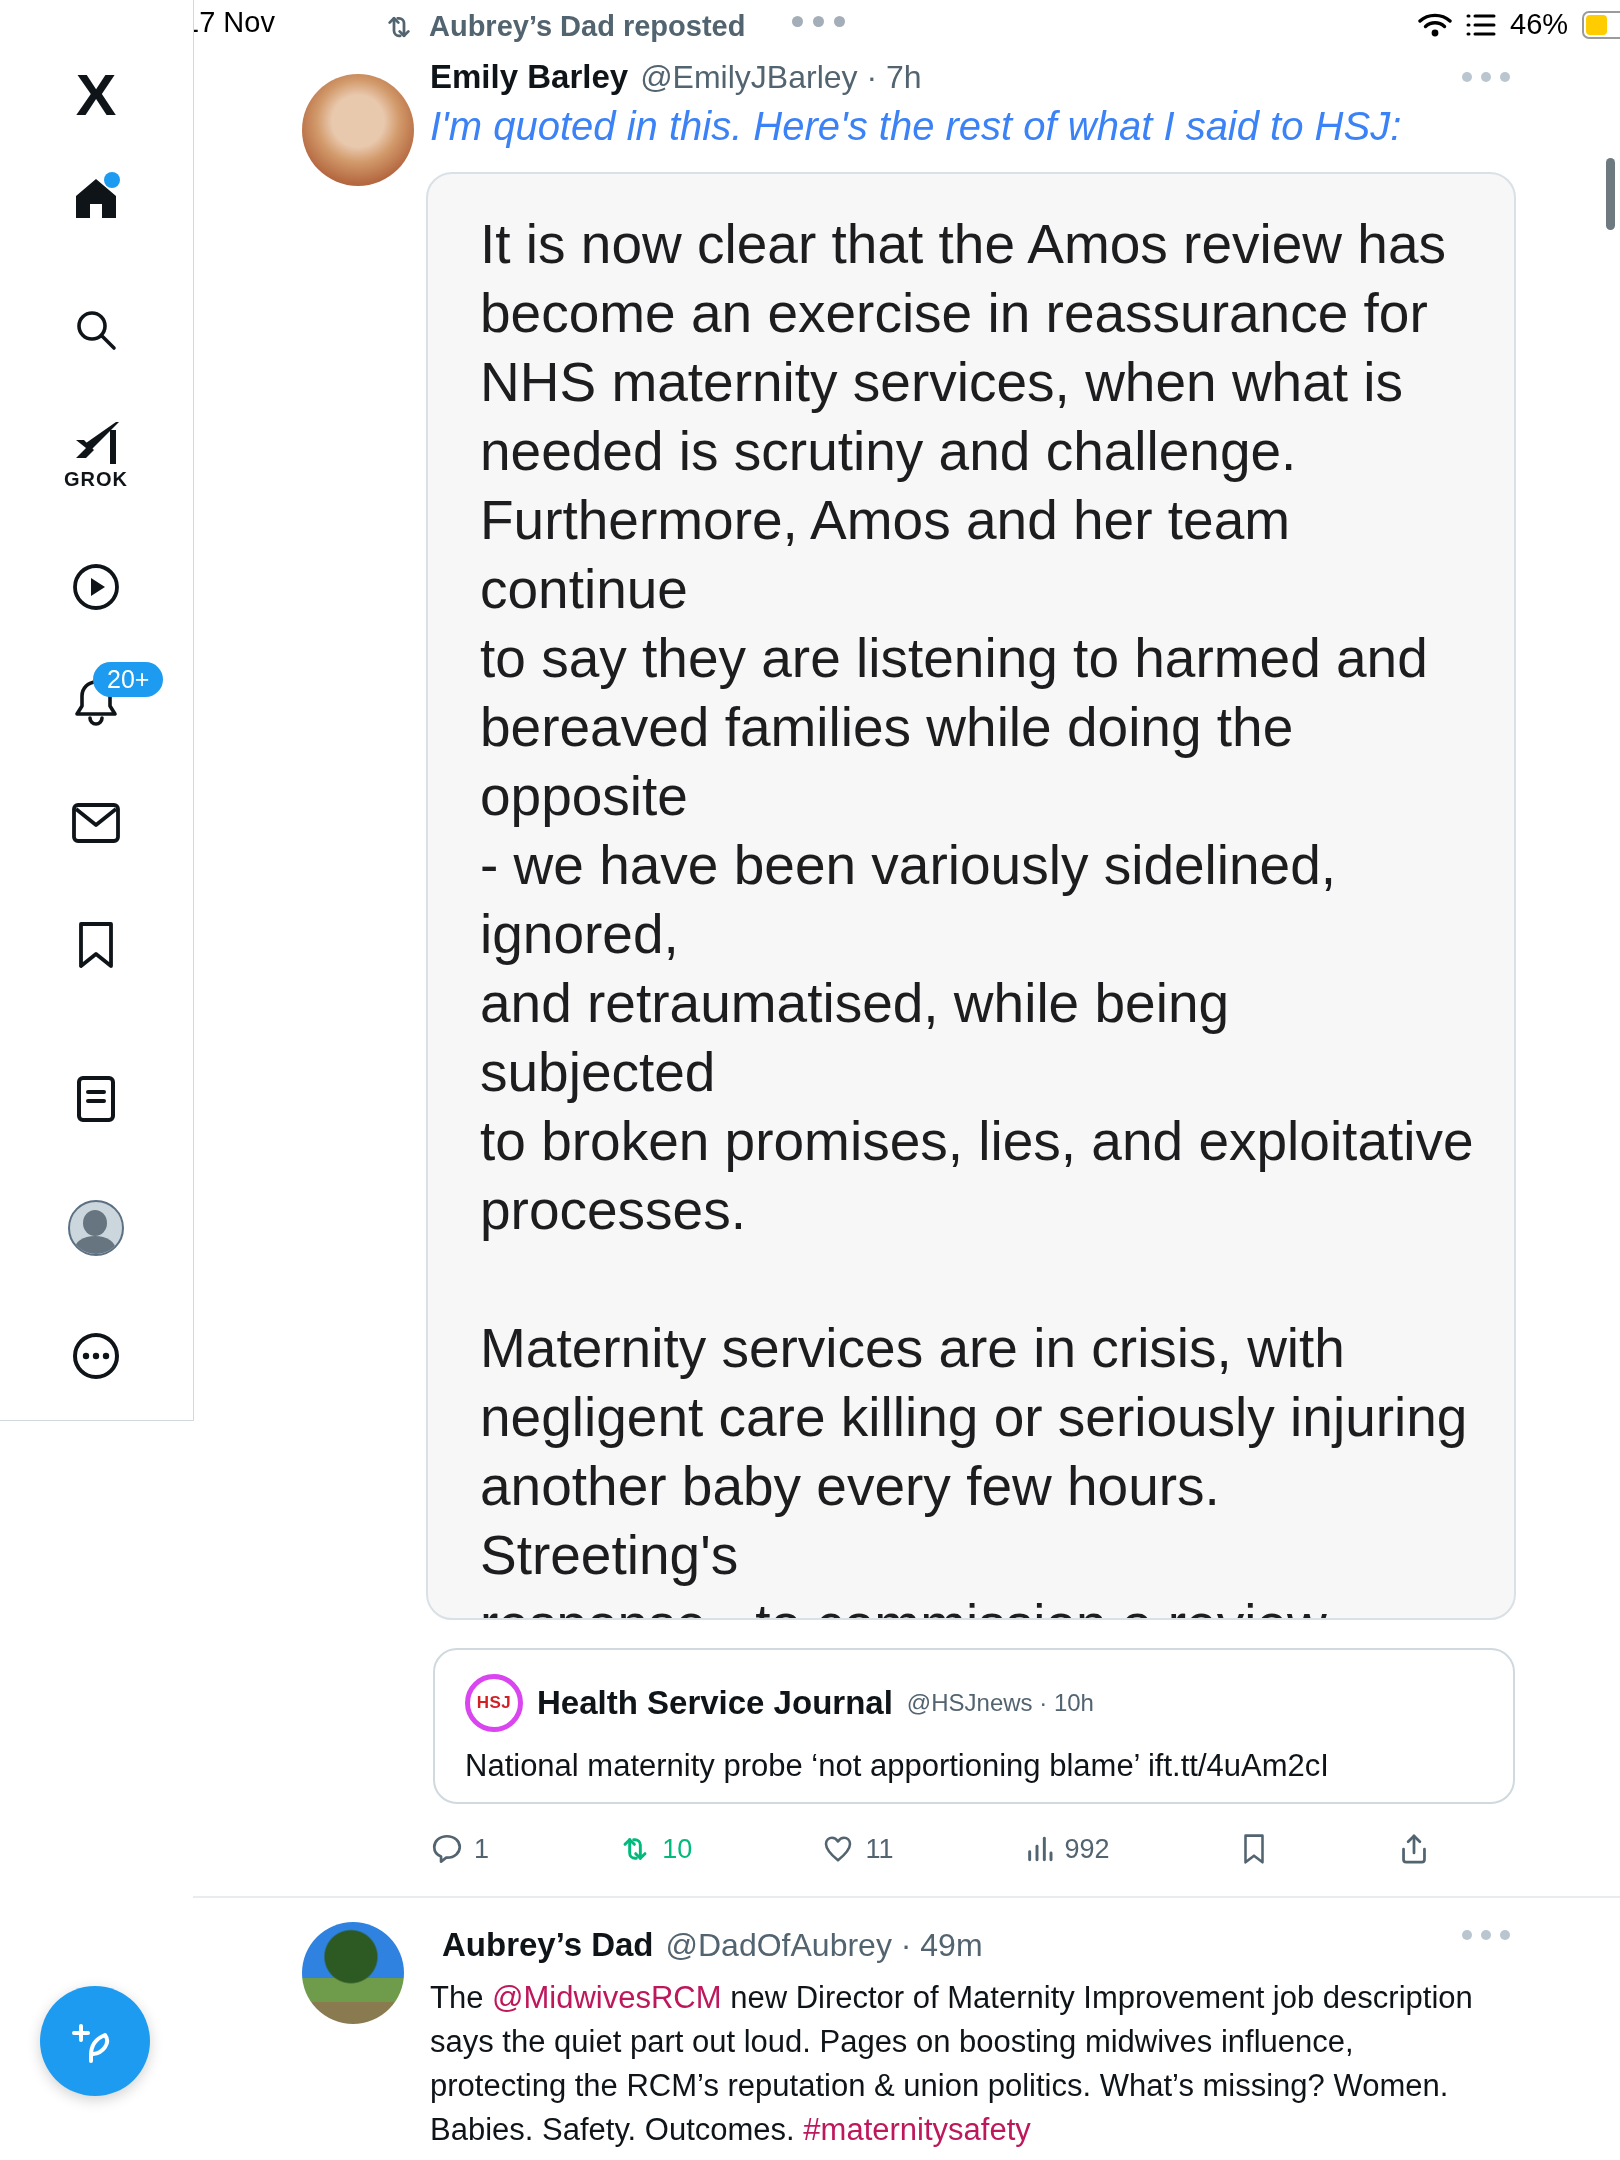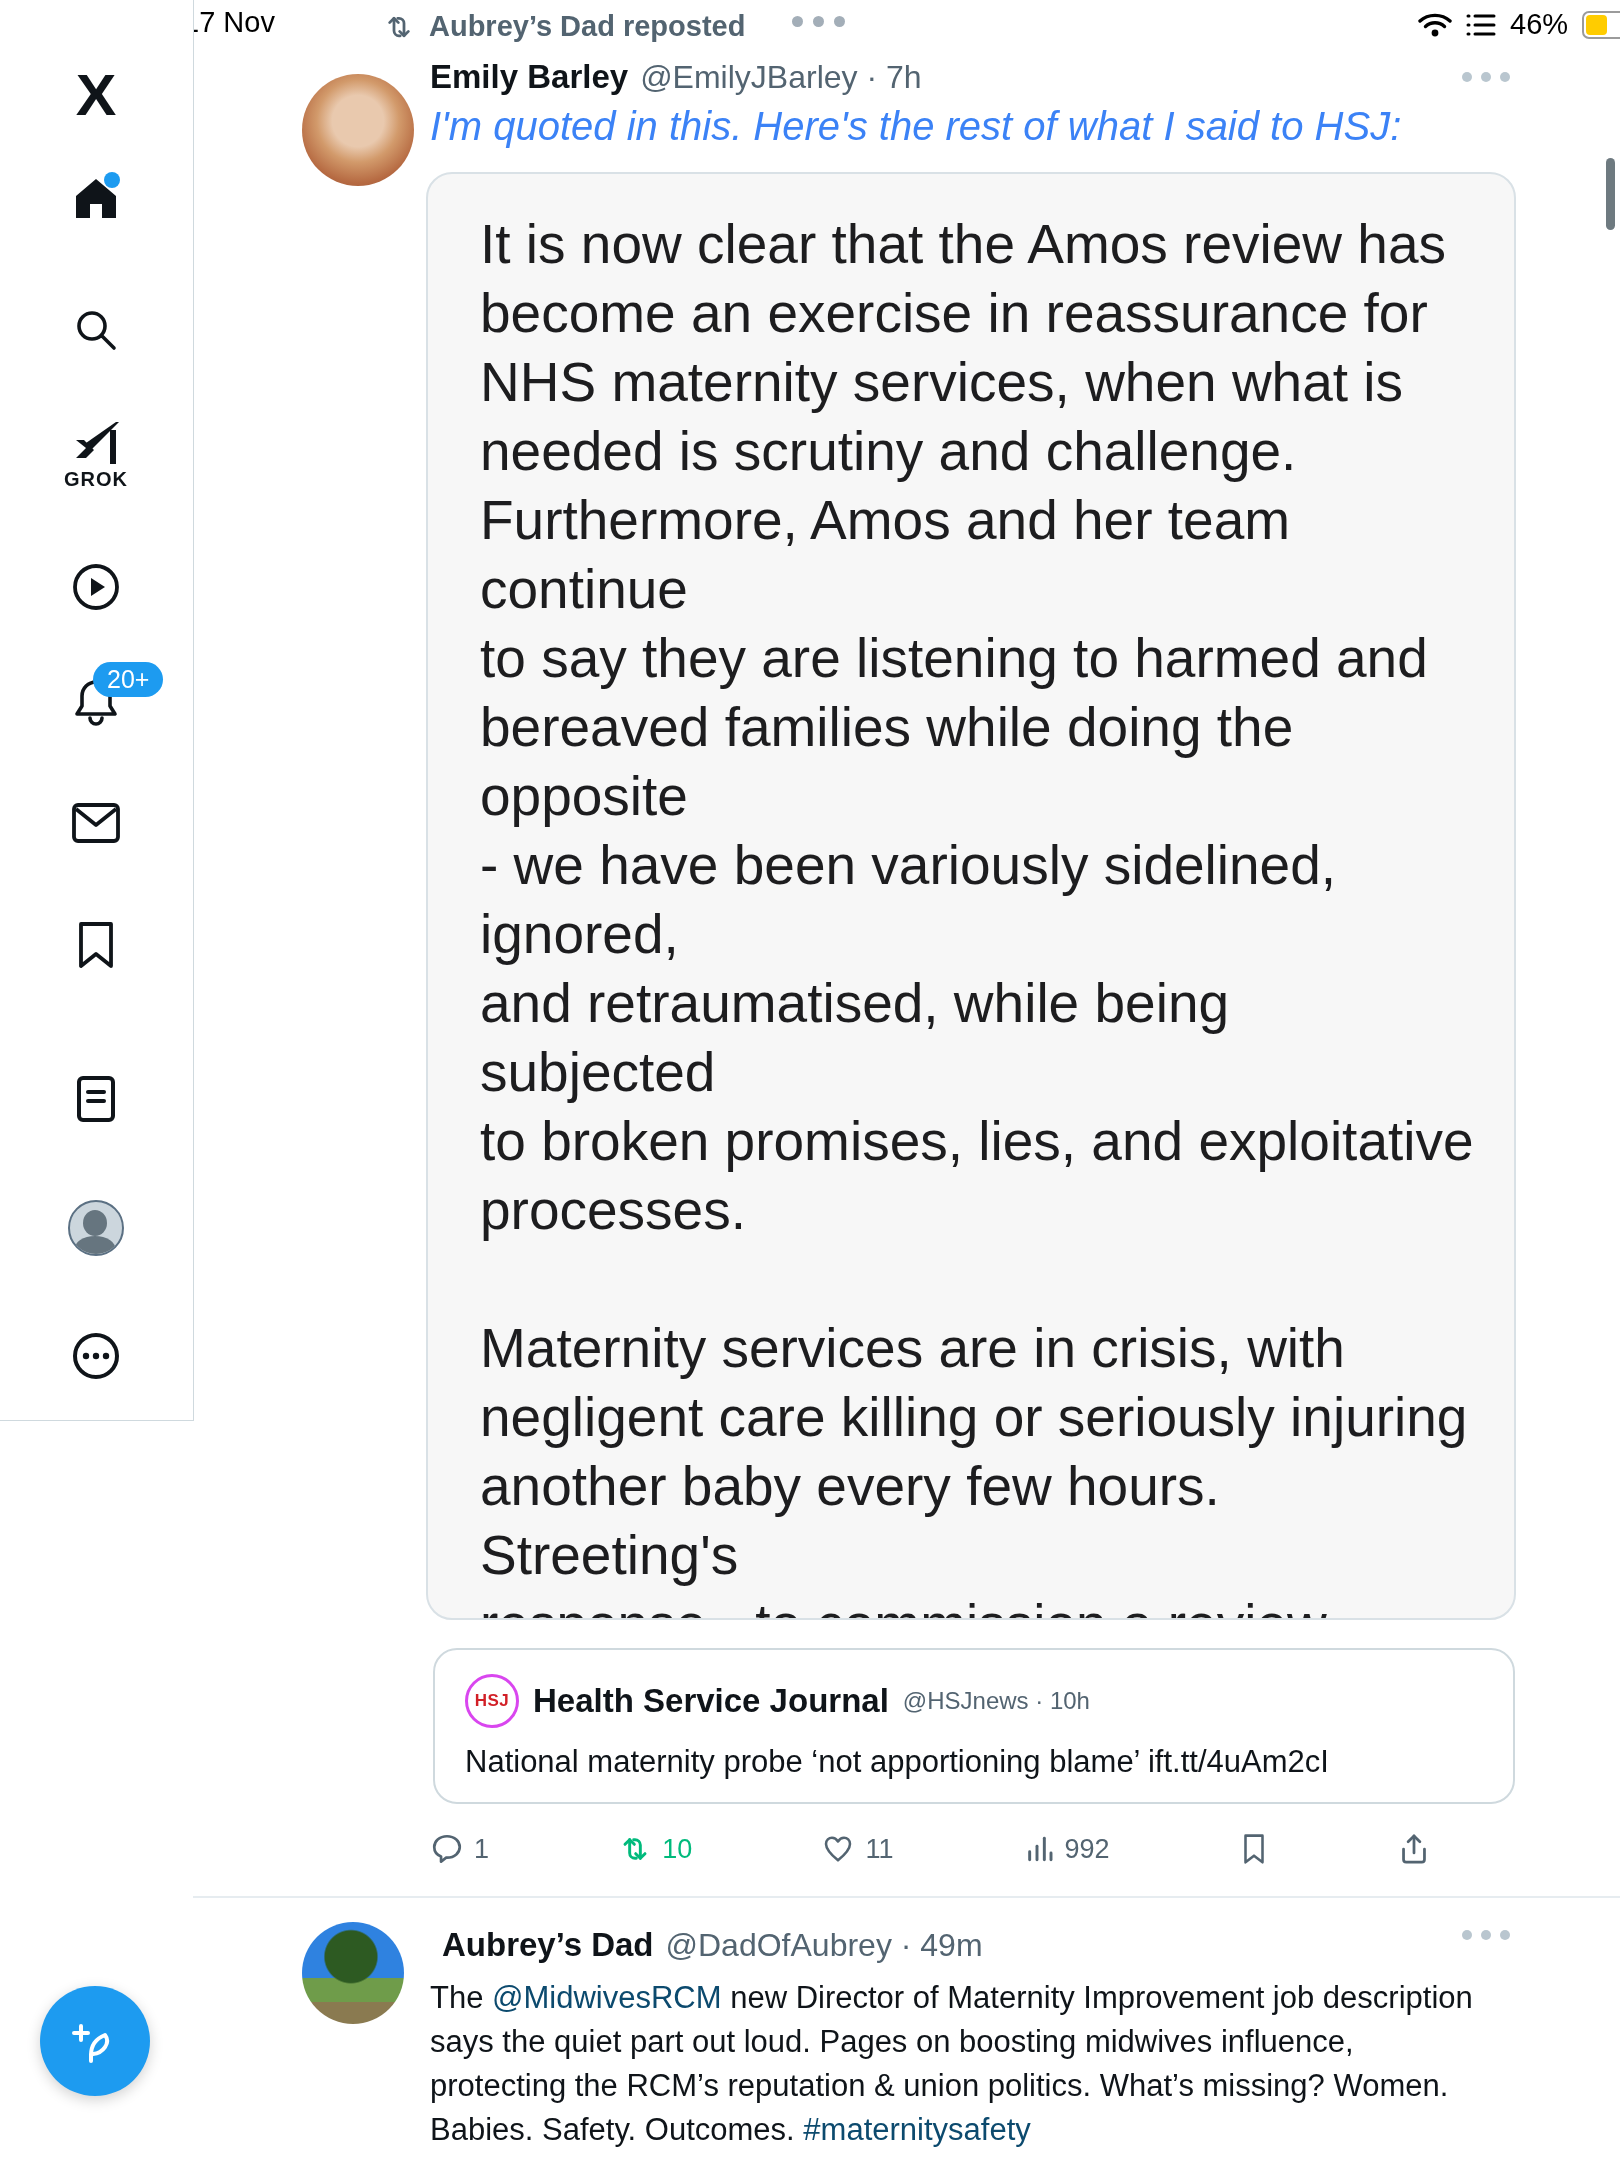--- a/index.html
+++ b/index.html
@@ -44,32 +44,32 @@
   .text-card{left:426px;top:172px;width:1090px;height:1448px;background:#f7f7f7;border:2px solid #d9e1e6;
              border-radius:26px;box-sizing:border-box;padding:36px 40px 0 52px;overflow:hidden;}
   .text-card .body{font-size:55px;line-height:69px;color:#1d1d1f;white-space:pre-line;}
   .cursor{display:inline-block;width:5px;height:52px;background:#e2543b;vertical-align:-10px;margin-left:2px;}
   
   .quote-card{left:433px;top:1648px;width:1082px;height:156px;border:2px solid #cfd9de;border-radius:24px;
               box-sizing:border-box;padding:24px 30px;background:#fff;}
   .quote-head{display:flex;align-items:center;gap:14px;font-size:33px;white-space:nowrap;}
   .quote-head .qname{font-weight:700;color:#0f1419;}
   .quote-head .qhandle{color:#536471;font-size:24px;}
-  .hsj-logo{width:48px;height:48px;border-radius:50%;background:#fff;border:3px solid #d946ef;
+  .hsj-logo{width:48px;height:48px;border-radius:50%;background:#fff;border:5px solid #d946ef;
             display:flex;align-items:center;justify-content:center;}
   .hsj-logo span{color:#d21f26;font-weight:800;font-size:17px;letter-spacing:0.5px;}
   .quote-text{margin-top:16px;font-size:31px;color:#0f1419;}
   
   .engage{left:430px;top:1832px;width:1000px;display:flex;justify-content:space-between;align-items:center;color:#536471;}
   .eg{display:flex;align-items:center;gap:10px;font-size:27px;}
   .eg.green{color:#00ba7c;}
   .divider{left:193px;top:1896px;width:1427px;height:2px;background:#e6ecf0;}
   
   .t2-text{left:430px;top:1976px;width:1068px;font-size:31px;line-height:1.42;color:#0f1419;}
-  .link{color:#0c4a6e;text-decoration:none;}
+  .link{color:#be185d;text-decoration:none;}
   
   .compose{left:40px;top:1986px;width:110px;height:110px;border-radius:50%;background:#1d9bf0;
            display:flex;align-items:center;justify-content:center;box-shadow:0 4px 14px rgba(0,0,0,0.18);}
   
   .scrollbar{left:1606px;top:158px;width:9px;height:72px;border-radius:5px;background:#6e7a80;}
   svg{display:block;}
 </style>
 </head>
 <body>
 

